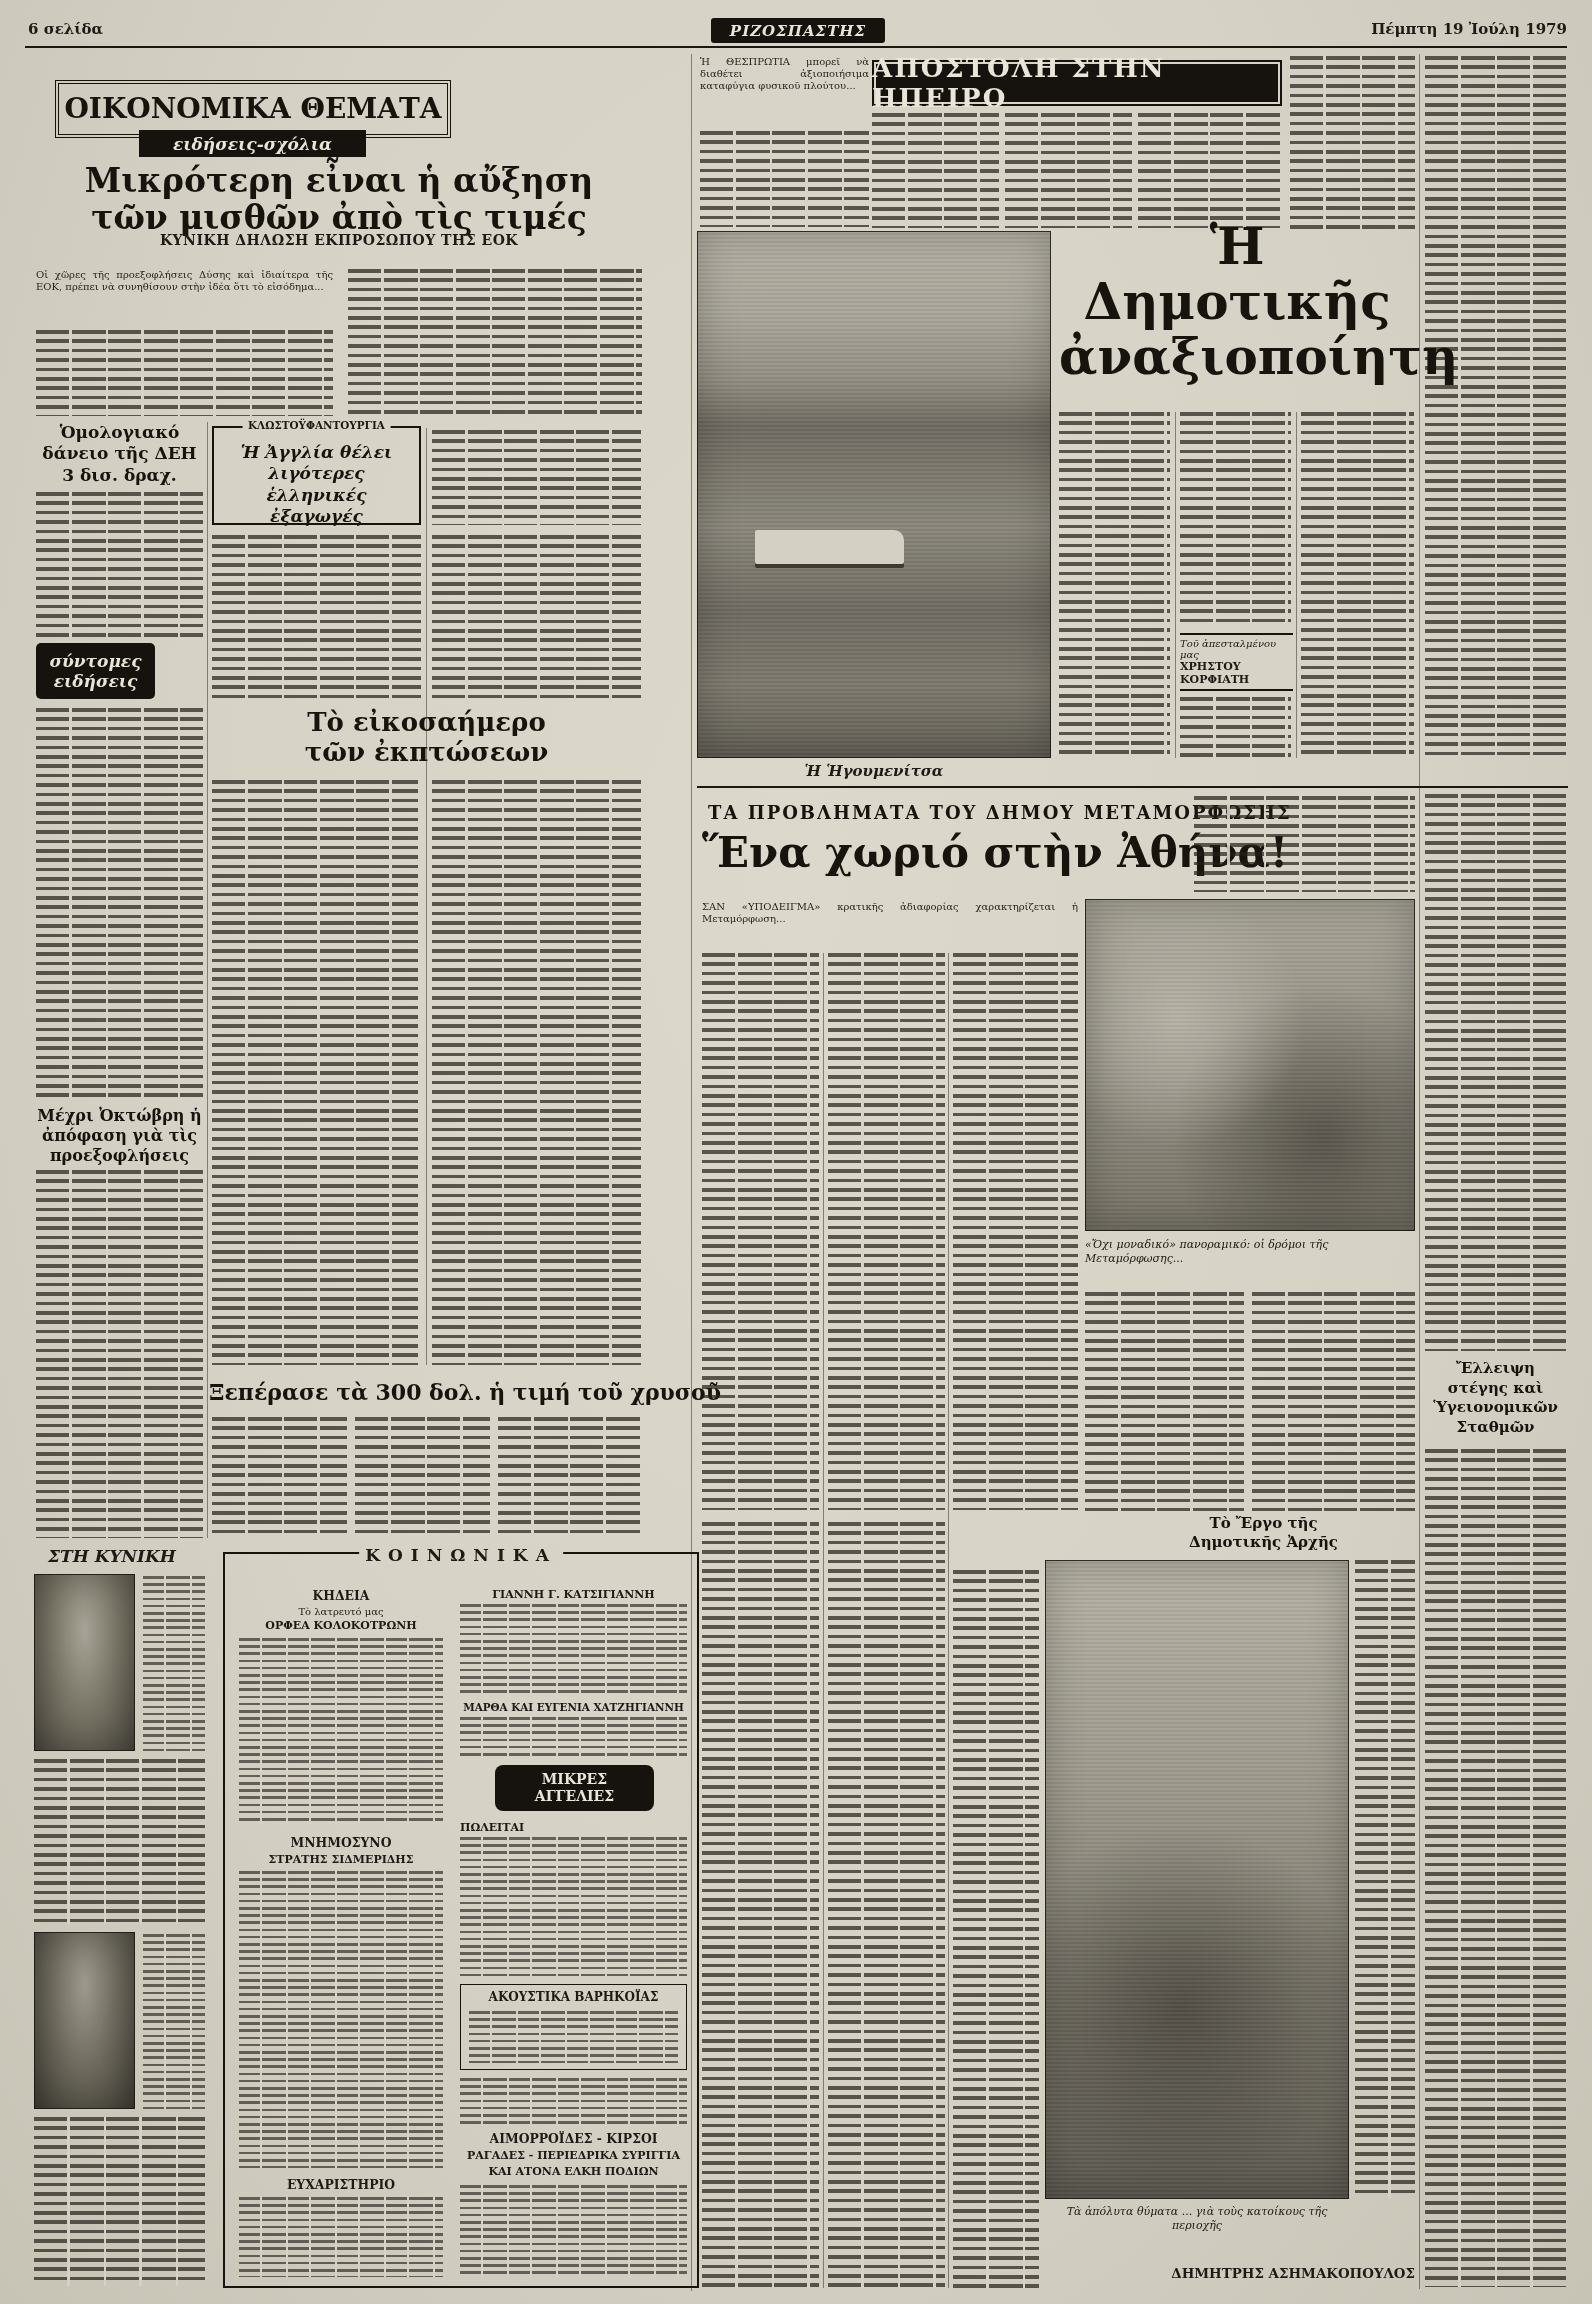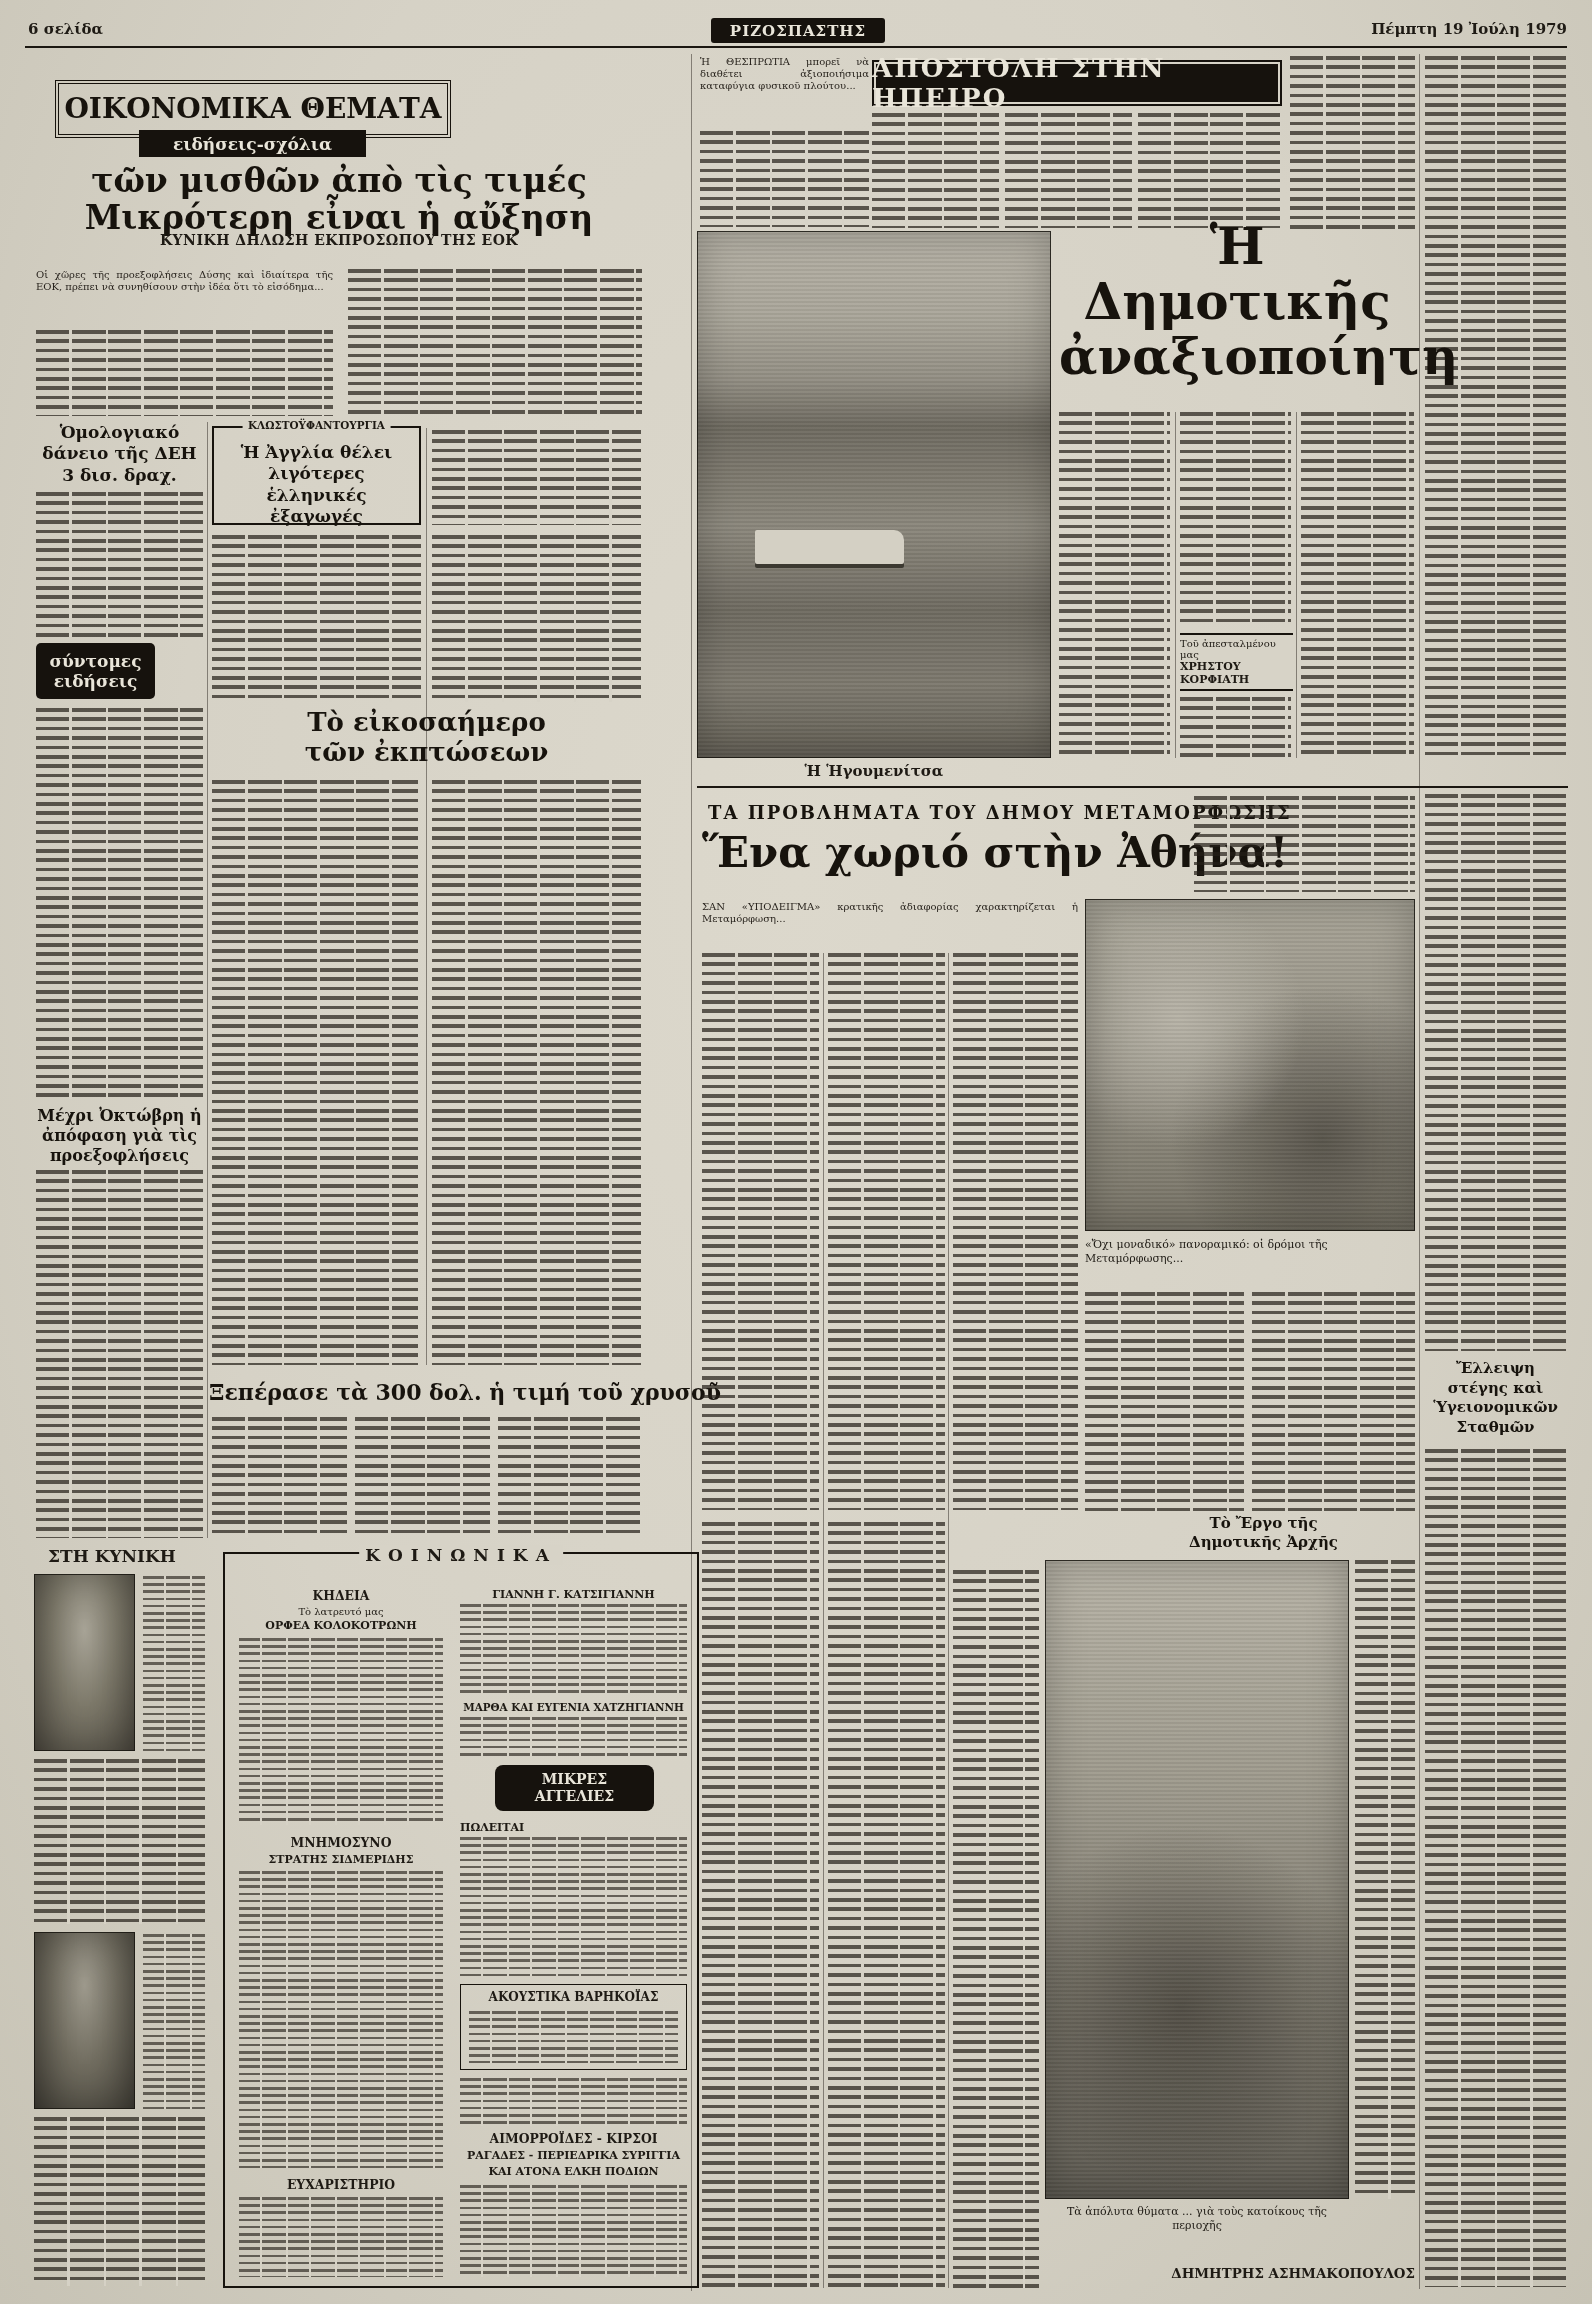--- a/index.html
+++ b/index.html
@@ -5,21 +5,21 @@
   *{margin:0;padding:0;box-sizing:border-box}
   html,body{background:#6e6a63}
   body{font-family:"DejaVu Serif","Liberation Serif",serif;}
   #page{position:relative;width:1592px;height:2304px;margin:0 auto;overflow:hidden;
         background:radial-gradient(ellipse at 50% 38%, #dcd8cc 0%, #d6d2c6 55%, #c7c3b5 100%);
         color:#1e1a14;}
   .abs{position:absolute}
   .c{text-align:center}
   .r{text-align:right}
   .b{font-weight:bold}
-  .i{}
+  .i{font-style:italic}
   .hl{font-weight:bold;color:#17130d;font-family:"DejaVu Serif","Liberation Serif",serif}
   
   .gtx{position:absolute;opacity:.9;background-image:
       repeating-linear-gradient(90deg, rgba(215,211,199,0) 0 33px, #d7d3c7 33px 36px, rgba(215,211,199,0) 36px 70px, #d7d3c7 70px 72px),
       repeating-linear-gradient(180deg, rgba(36,31,24,.78) 0 3.6px, rgba(0,0,0,0) 3.6px 9.4px);}
   .gtx.fine{background-image:
       repeating-linear-gradient(90deg, rgba(215,211,199,0) 0 21px, #d7d3c7 21px 23px, rgba(215,211,199,0) 23px 47px, #d7d3c7 47px 49px),
       repeating-linear-gradient(180deg, rgba(36,31,24,.7) 0 2.6px, rgba(0,0,0,0) 2.6px 7.2px);}
   .lead{position:absolute;font-size:10px;line-height:1.2;text-align:justify;color:#241f19;overflow:hidden}
   .vr{position:absolute;width:1px;background:rgba(45,40,33,.5)}
@@ -45,22 +45,22 @@
   <div class="vr" style="left:1419px;top:54px;height:2235px"></div>
 
   <div class="abs" style="left:55px;top:80px;width:396px;height:58px;border:4px double #17130d">
     <div class="c hl" style="font-size:28px;line-height:50px">ΟΙΚΟΝΟΜΙΚΑ ΘΕΜΑΤΑ</div>
   </div>
   <div class="abs rev" style="left:139px;top:130px;width:227px;height:27px">
     <span class="b i" style="font-size:17px">ειδήσεις-σχόλια</span>
   </div>
 
   <div class="abs c hl" style="left:33px;top:163px;width:612px;font-size:33px;line-height:1.12">
+    <span style="display:block">Μικρότερη εἶναι ἡ αὔξηση</span>
     <span style="display:block">τῶν μισθῶν ἀπὸ τὶς τιμές</span>
-    <span style="display:block">Μικρότερη εἶναι ἡ αὔξηση</span>
   </div>
   <div class="abs c b" style="left:33px;top:232px;width:612px;font-size:14px;letter-spacing:0.5px">ΚΥΝΙΚΗ ΔΗΛΩΣΗ ΕΚΠΡΟΣΩΠΟΥ ΤΗΣ ΕΟΚ</div>
 
   <div class="lead" style="left:36px;top:269px;width:297px;height:56px">Οἱ χῶρες τῆς προεξοφλήσεις Δύσης καὶ ἰδιαίτερα τῆς ΕΟΚ, πρέπει νὰ συνηθίσουν στὴν ἰδέα ὅτι τὸ εἰσόδημα...</div>
   <div class="gtx" style="left:36px;top:330px;width:297px;height:86px"></div>
   <div class="gtx" style="left:348px;top:269px;width:294px;height:147px"></div>
 
   <div class="abs c hl" style="left:36px;top:422px;width:167px;font-size:17px;line-height:1.25">Ὁμολογιακό δάνειο τῆς ΔΕΗ 3 δισ. δραχ.</div>
   <div class="gtx" style="left:36px;top:492px;width:167px;height:145px"></div>
 

